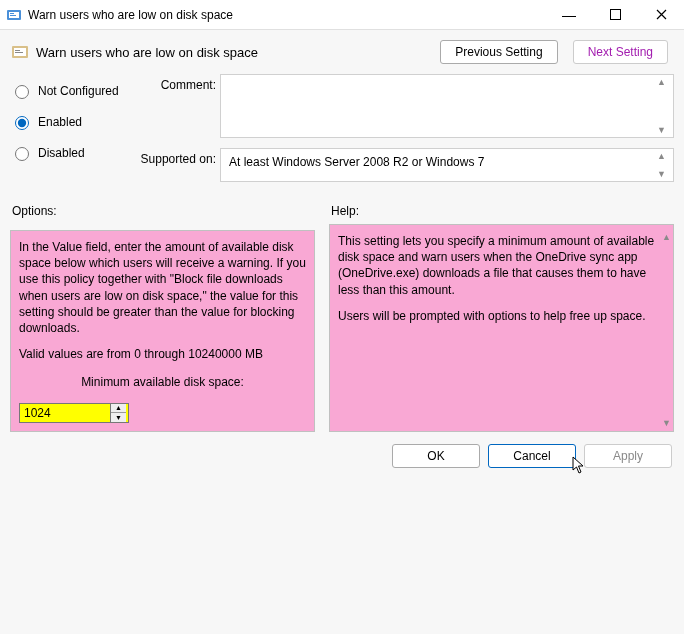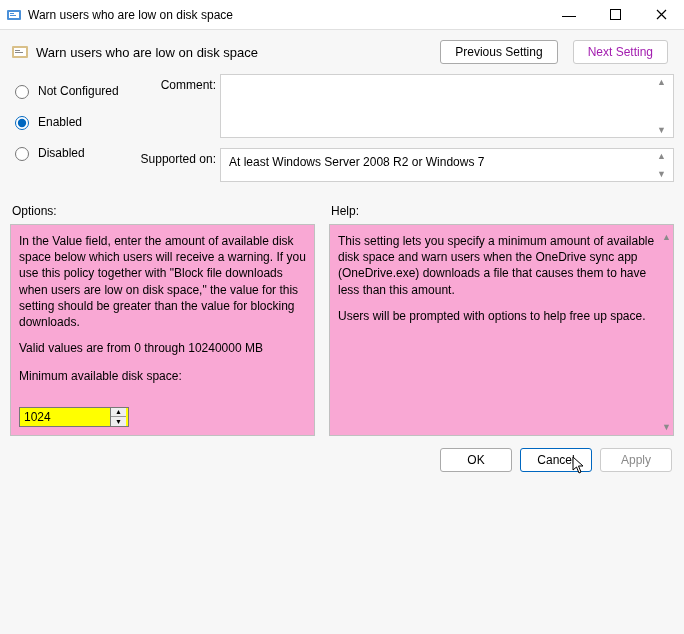--- a/index.html
+++ b/index.html
@@ -61,37 +61,37 @@
     flex:1; position:relative; background:#fff; border:1px solid #d0d0d0;
     min-height: 60px;
   }
   .field-line.supported .fbox { min-height: 34px; padding: 6px 20px 6px 8px; font-size:12px;}
   .field-line.comment .fbox { min-height: 64px; padding:4px 20px 4px 6px;}
   .scroll-arrows { position:absolute; right:2px; top:2px; bottom:2px; width:14px; display:flex; flex-direction:column; justify-content:space-between; color:#8a8a8a; font-size:9px; }
   .panels-row {
     display:flex; padding: 6px 10px 4px 10px; gap:14px;
   }
   .panel-col { display:flex; flex-direction:column; }
-  .panel-col.left { width: 305px; }
+  .panel-col.left { width: 305px; gap: 6px; }
   .panel-col.right { flex:1; position:relative; }
   .panel-label { font-size:12px; margin: 2px 0 6px 2px; }
   .panel-box {
     flex:1; background:#f9a8d4; border:1px solid #c0c0c0;
     padding: 8px 8px;
     overflow:hidden;
     font-size: 12px;
     line-height: 1.35;
     height: 338px;
   }
   .panel-col.right .scroll-arrows2 {
     position:absolute; right:-2px; top:26px; bottom:0; width:14px;
     display:flex; flex-direction:column; justify-content:space-between;
     color:#8a8a8a; font-size:9px; padding:4px 0;
   }
-  .opt-label { margin-top: 12px; margin-bottom:22px; }
+  .opt-label { margin-top: 12px; margin-bottom:12px;text-align:center; }
   .spinner-wrap {
     display:inline-flex; align-items:stretch;
     border:1px solid #777; background:#ffff00;
     width: 110px; height:20px;
   }
   .spinner-wrap input {
     border:none; outline:none; background:transparent;
     font-family:inherit; font-size:12px; padding:0 4px;
     width: 90px;
   }
@@ -103,21 +103,21 @@
     flex:1; display:flex; align-items:center; justify-content:center;
     font-size:7px; line-height:1; background:#efefef; border-bottom:1px solid #999;
   }
   .spinner-btns .sbtn:last-child { border-bottom:none; }
   .footer {
     display:flex; justify-content:flex-end; gap:8px;
     padding: 8px 12px 10px 12px;
   }
   .footer button {
     font-family:inherit; font-size:12px;
-    width:72px; padding:4px 0;
+    width:88px; padding:4px 0;
     border:1px solid #aaa; background:#fff; border-radius:3px;
   }
   .footer button.primary { border-color:#0067c0; }
   .footer button.disabled { color:#8a8a8a; border-color:#ccc; }
   .cursor {
     position:absolute; left:572px; top:456px; pointer-events:none;
     font-size:16px; color:#000;
   }
 </style>
 </head>

